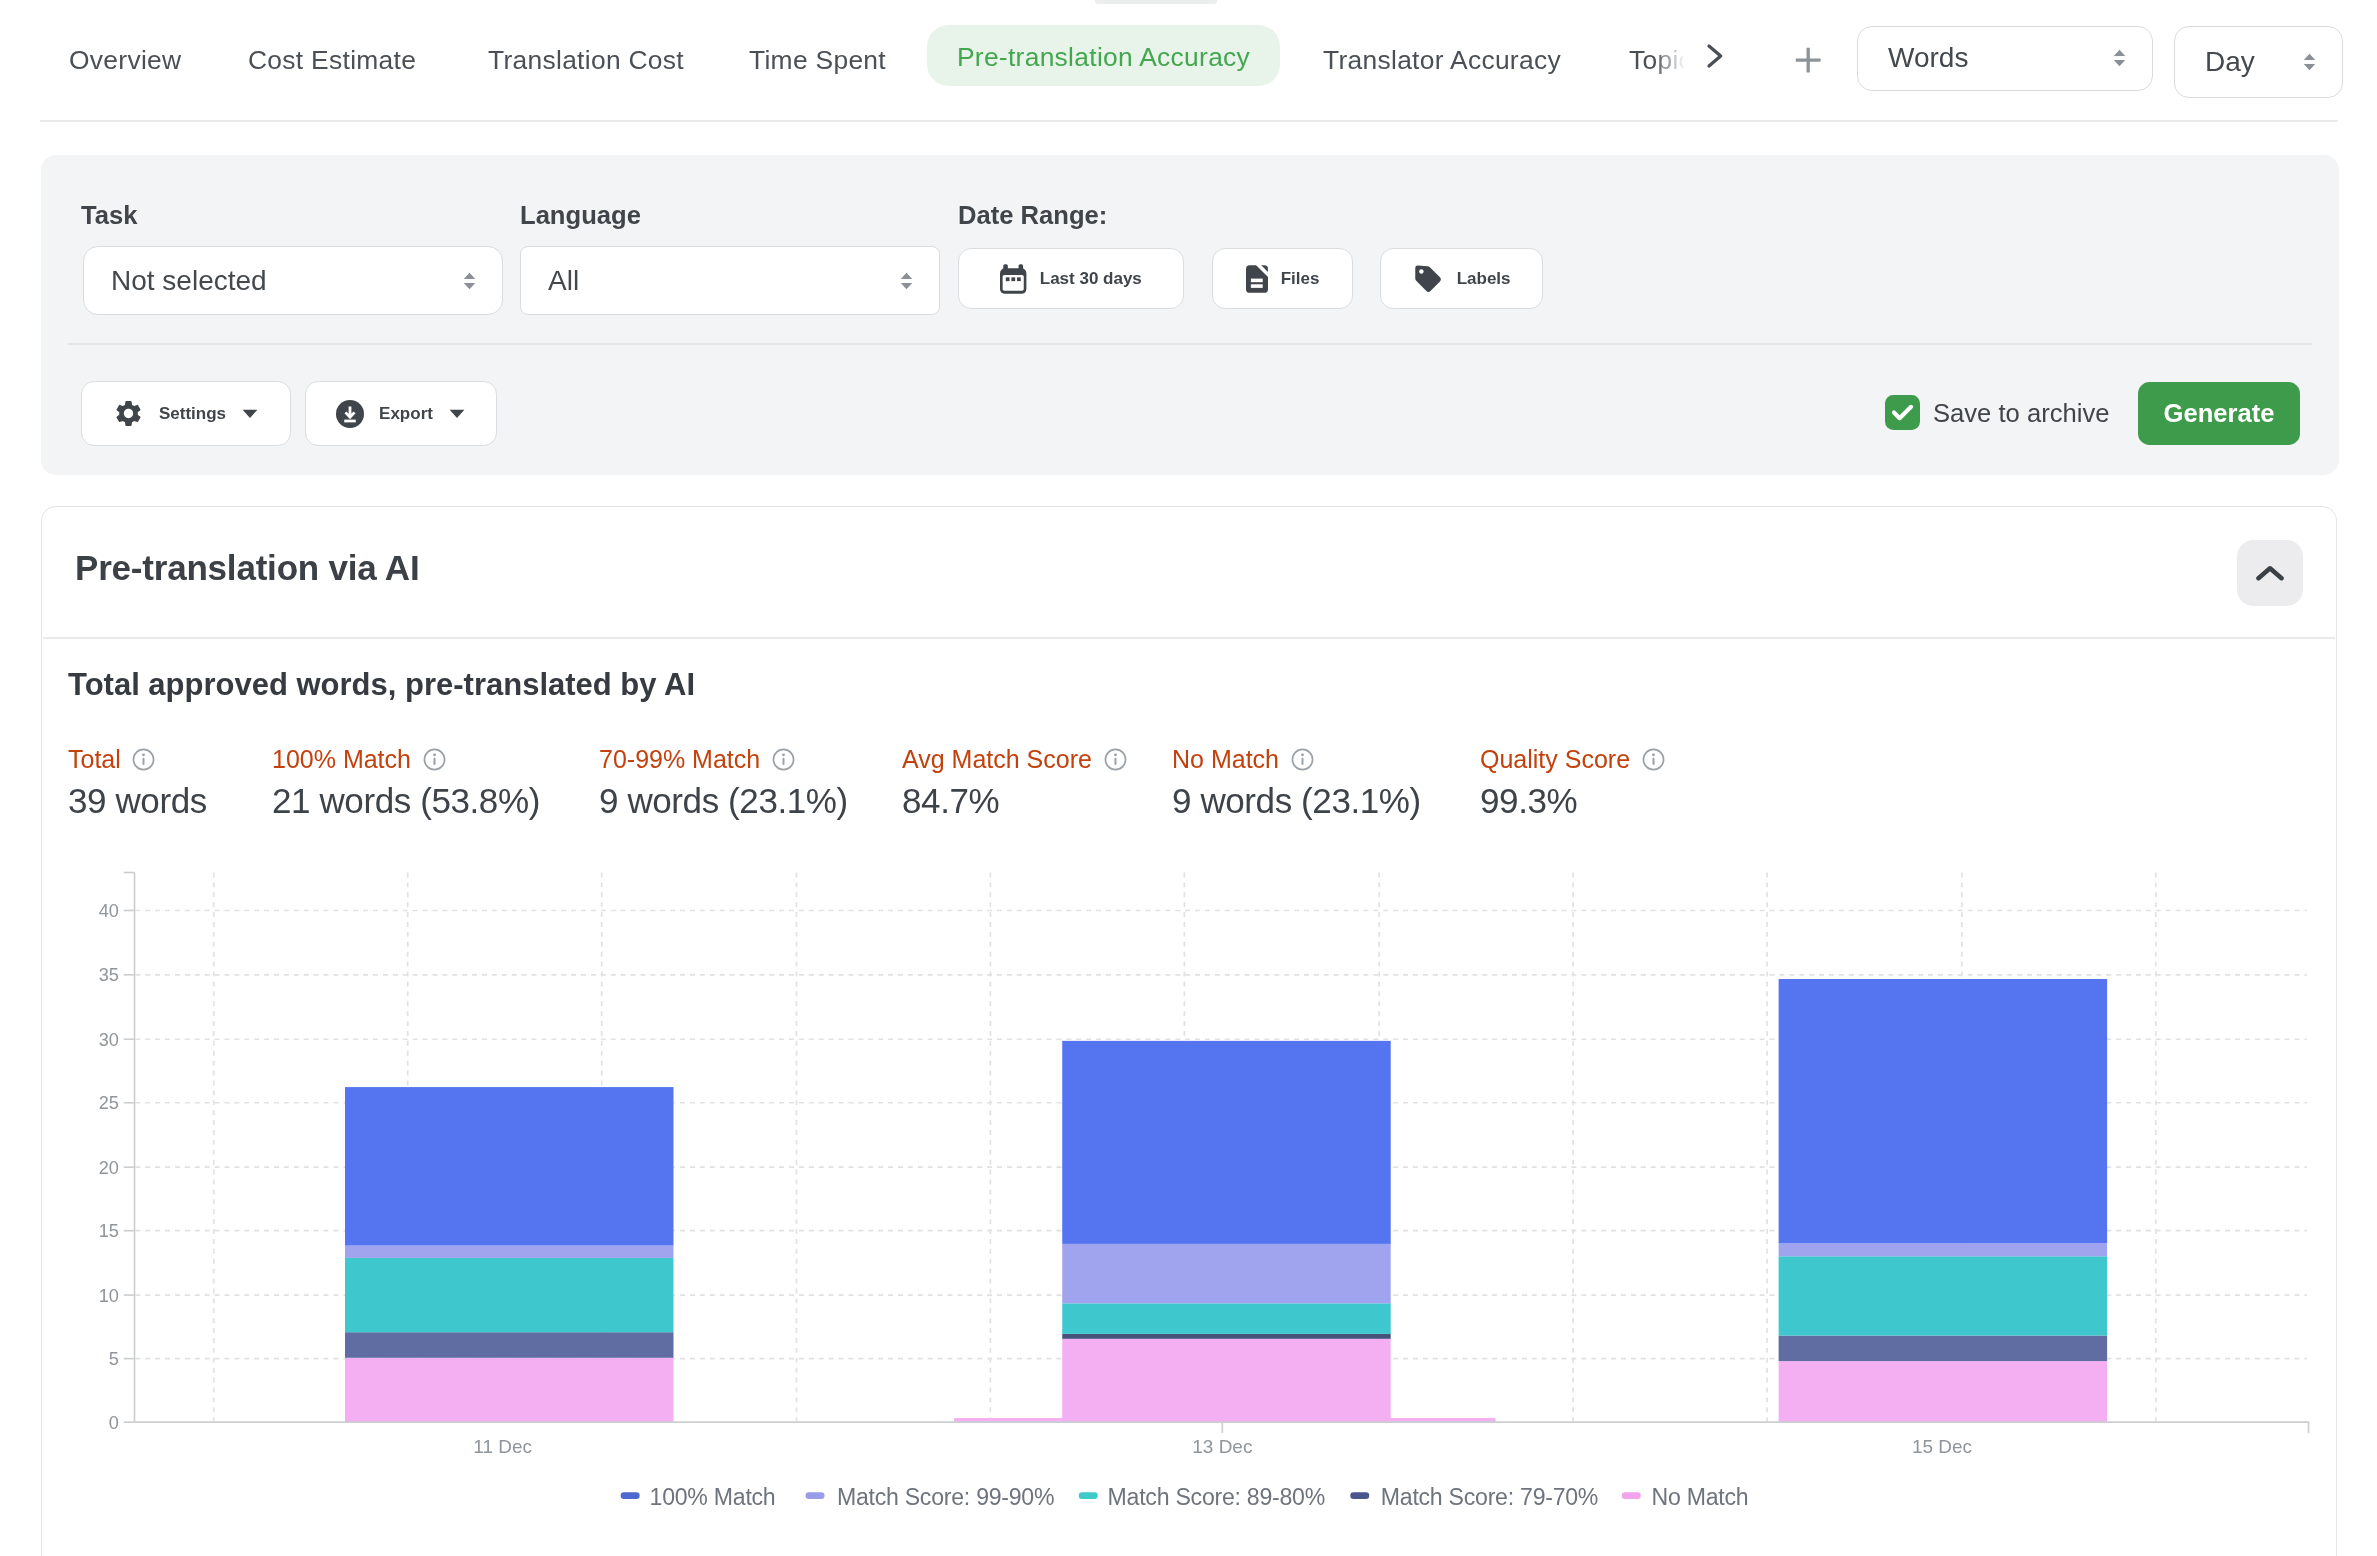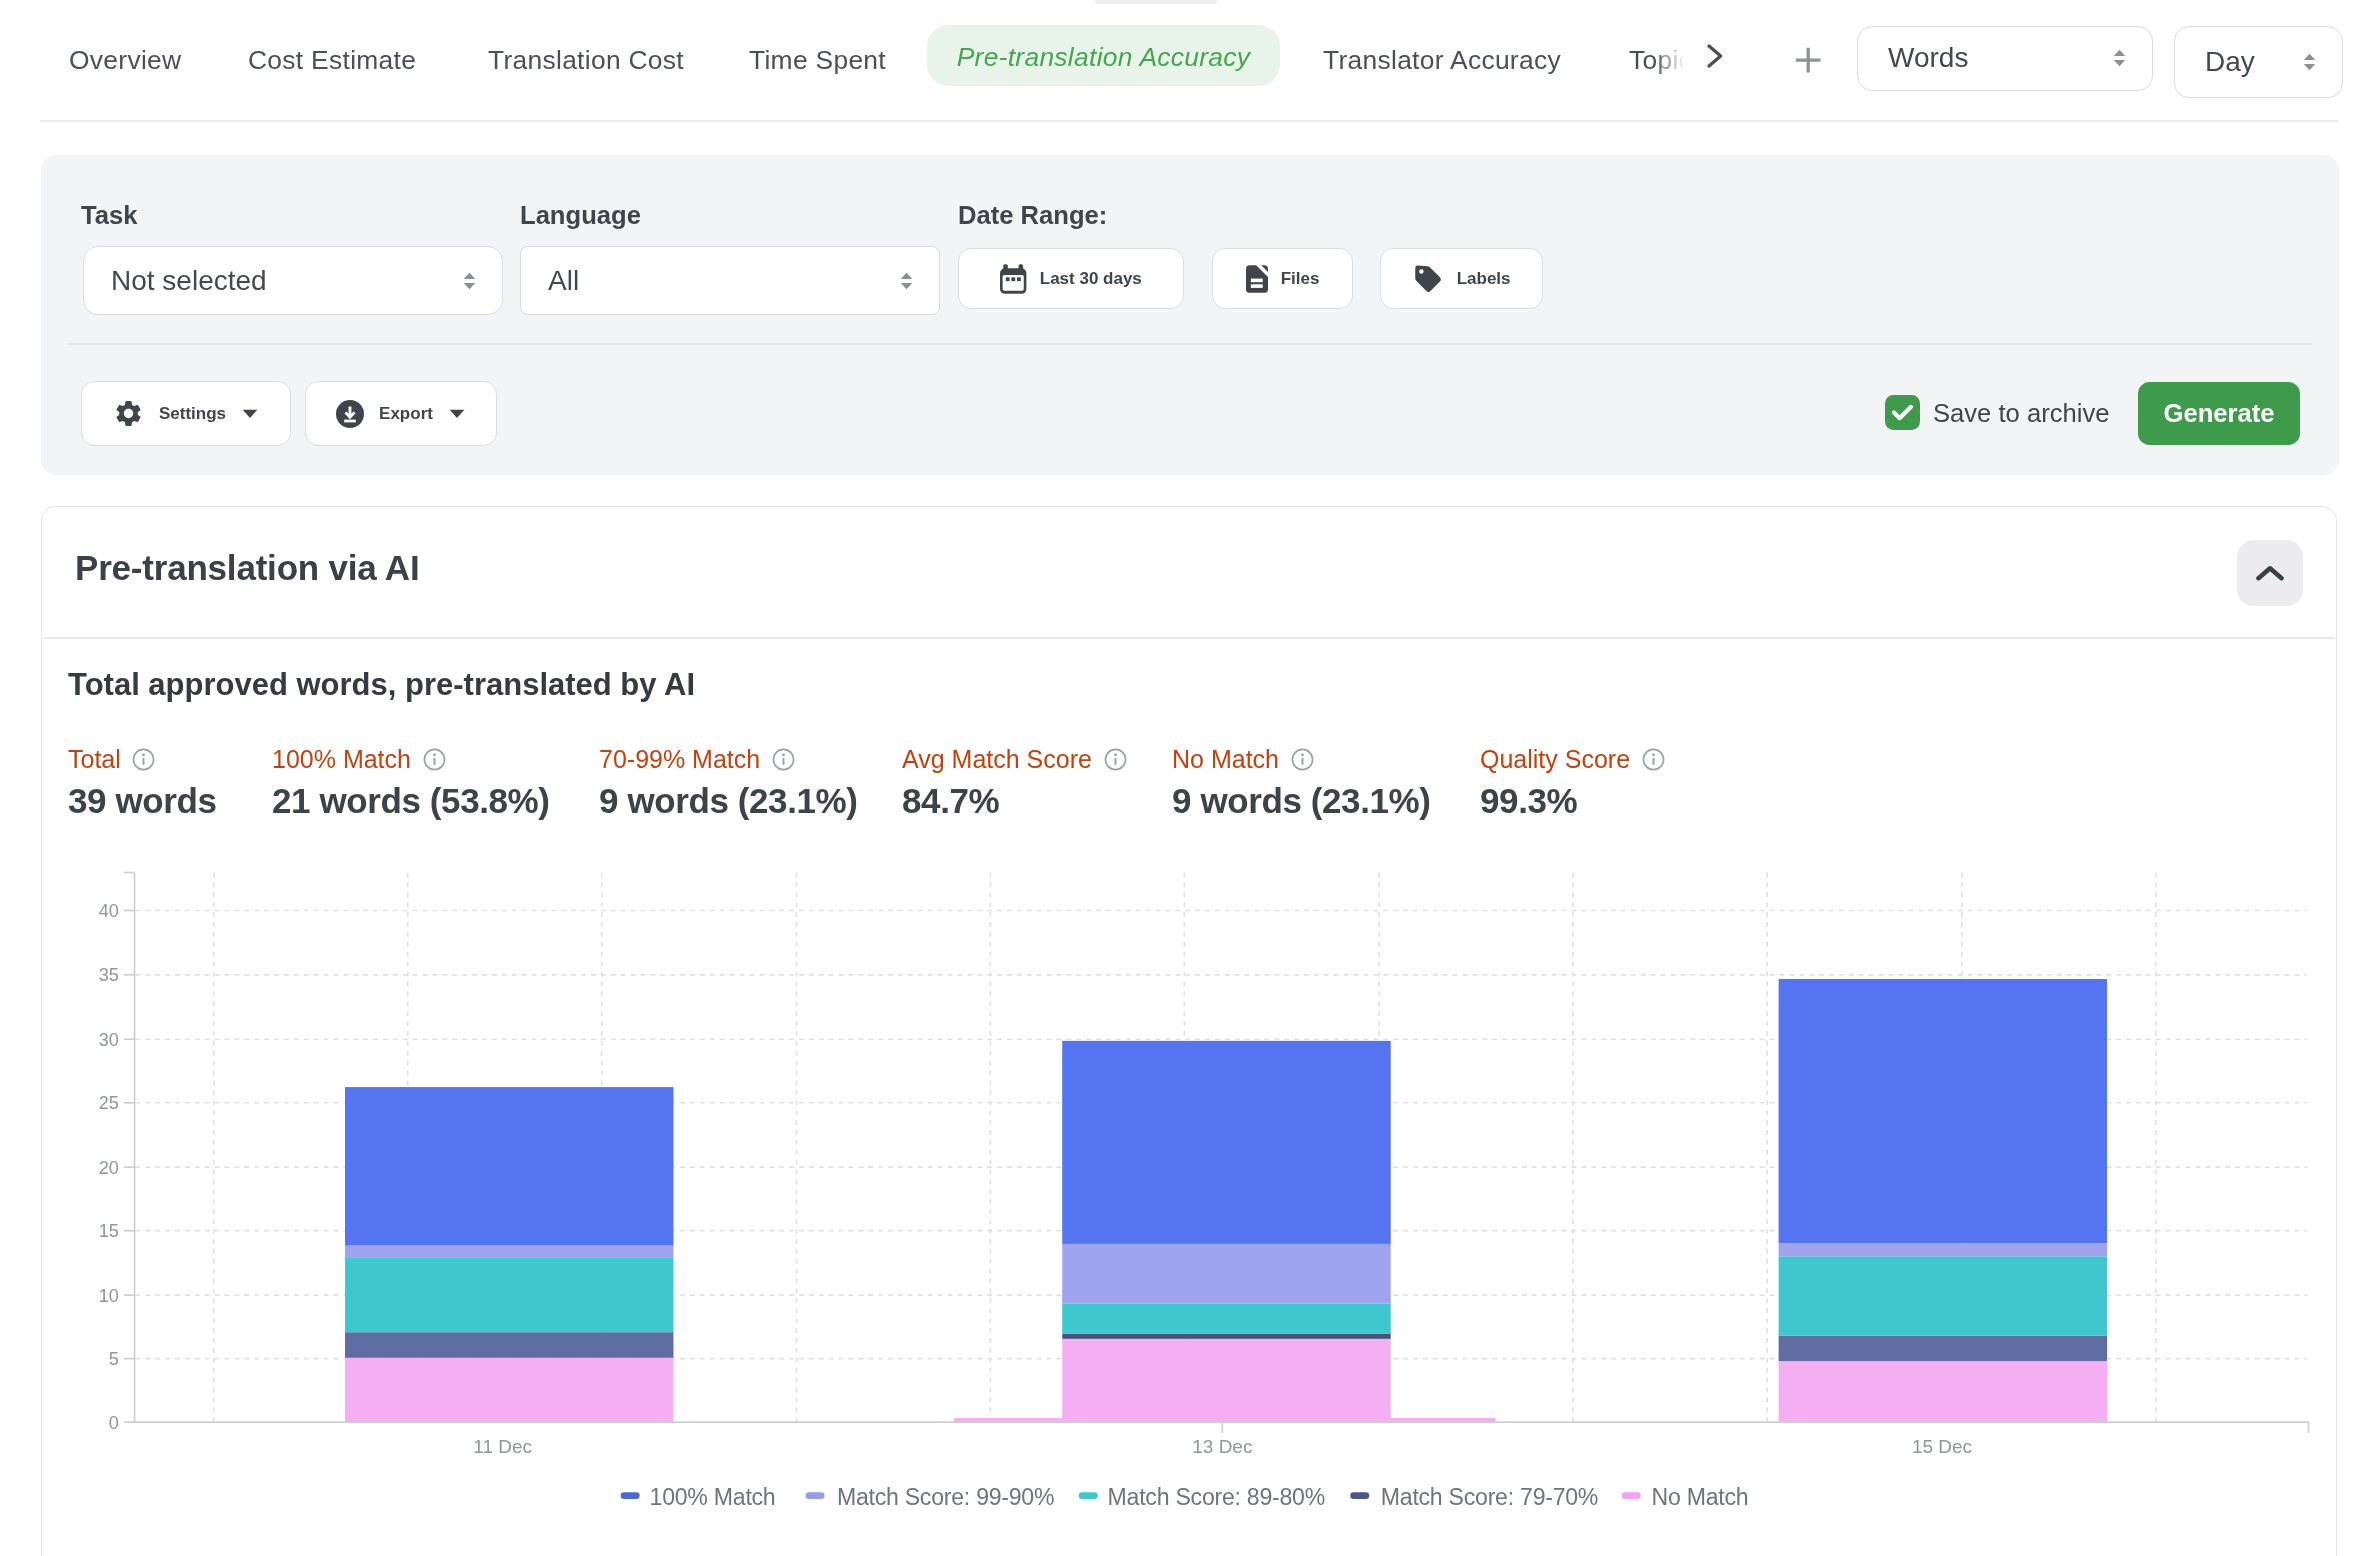--- a/index.html
+++ b/index.html
@@ -7,35 +7,35 @@
   #page { position:relative; width:2377px; height:1556px; overflow:hidden; background:#fff; }
   .abs { position:absolute; }
   .tab { position:absolute; font-size:26.4px; letter-spacing:0.3px; color:#4a5056; white-space:nowrap; top:45px; }
   .sel { position:absolute; background:#fff; border:1.7px solid #d8dcde; border-radius:15px; }
   .sel .lbl { position:absolute; left:30px; top:50%; transform:translateY(-50%); font-size:28px; color:#44494e; }
   .updown { position:absolute; right:25px; top:50%; transform:translateY(-50%); }
   .flabel { position:absolute; font-size:25.6px; font-weight:700; color:#3f454a; white-space:nowrap; }
   .wbtn { position:absolute; background:#fff; border:1.7px solid #d9dddf; border-radius:13.2px; display:flex; align-items:center; justify-content:center; gap:13.2px; color:#3f454a; font-size:17px; font-weight:700; white-space:nowrap; }
   .statcol { position:absolute; }
   .statlbl { font-size:25px; color:#c2410c; display:flex; align-items:center; gap:11.6px; white-space:nowrap; }
-  .statval { font-size:35px; font-weight:700; letter-spacing:-0.4px; color:#3d4349; margin-top:6.6px; white-space:nowrap; }
+  .statval { font-size:35px; font-weight:400; letter-spacing:-0.4px; color:#3d4349; margin-top:6.6px; white-space:nowrap; }
   .icircle { display:inline-block; width:23px; height:23px; }
 </style>
 </head>
 <body>
 <div id="page">
 
   <div class="abs" style="left:1095px; top:0; width:122px; height:4.1px; background:#ebeeed; border-radius:0 0 3.3px 3.3px;"></div>
 
   <div class="tab" style="left:69px;text-align:center;">Overview</div>
   <div class="tab" style="left:248px;">Cost Estimate</div>
   <div class="tab" style="left:488px;">Translation Cost</div>
   <div class="tab" style="left:749px;">Time Spent</div>
   <div class="abs" style="left:927px; top:25px; width:353px; height:61px; border-radius:21.5px; background:#e8f4e9; display:flex; align-items:center; justify-content:center;">
-    <span style="font-size:26.4px; letter-spacing:0.3px; color:#44a64f; white-space:nowrap; position:relative; top:1.7px;font-style:italic;">Pre-translation Accuracy</span>
+    <span style="font-size:26.4px; letter-spacing:0.3px; color:#44a64f; white-space:nowrap; position:relative; top:1.7px;">Pre-translation Accuracy</span>
   </div>
   <div class="tab" style="left:1323px;">Translator Accuracy</div>
   <div class="tab" style="left:1629px; -webkit-mask-image:linear-gradient(90deg,#000 0,#000 25px,rgba(0,0,0,0) 56px); mask-image:linear-gradient(90deg,#000 0,#000 25px,rgba(0,0,0,0) 56px);">Topics</div>
   <svg class="abs" style="left:1699px; top:41px;" width="30" height="30" viewBox="0 0 36 36" fill="none">
       <path d="M12 6 L26 18 L12 30" stroke="#4a5056" stroke-width="4" stroke-linecap="round" stroke-linejoin="round"></path>
     </svg>
   <svg class="abs" style="left:1795px; top:47px;" width="26.4" height="26.4" viewBox="0 0 32 32">
       <path d="M16 1 V31 M1 16 H31" stroke="#8d9398" stroke-width="4"></path>
     </svg>
 

